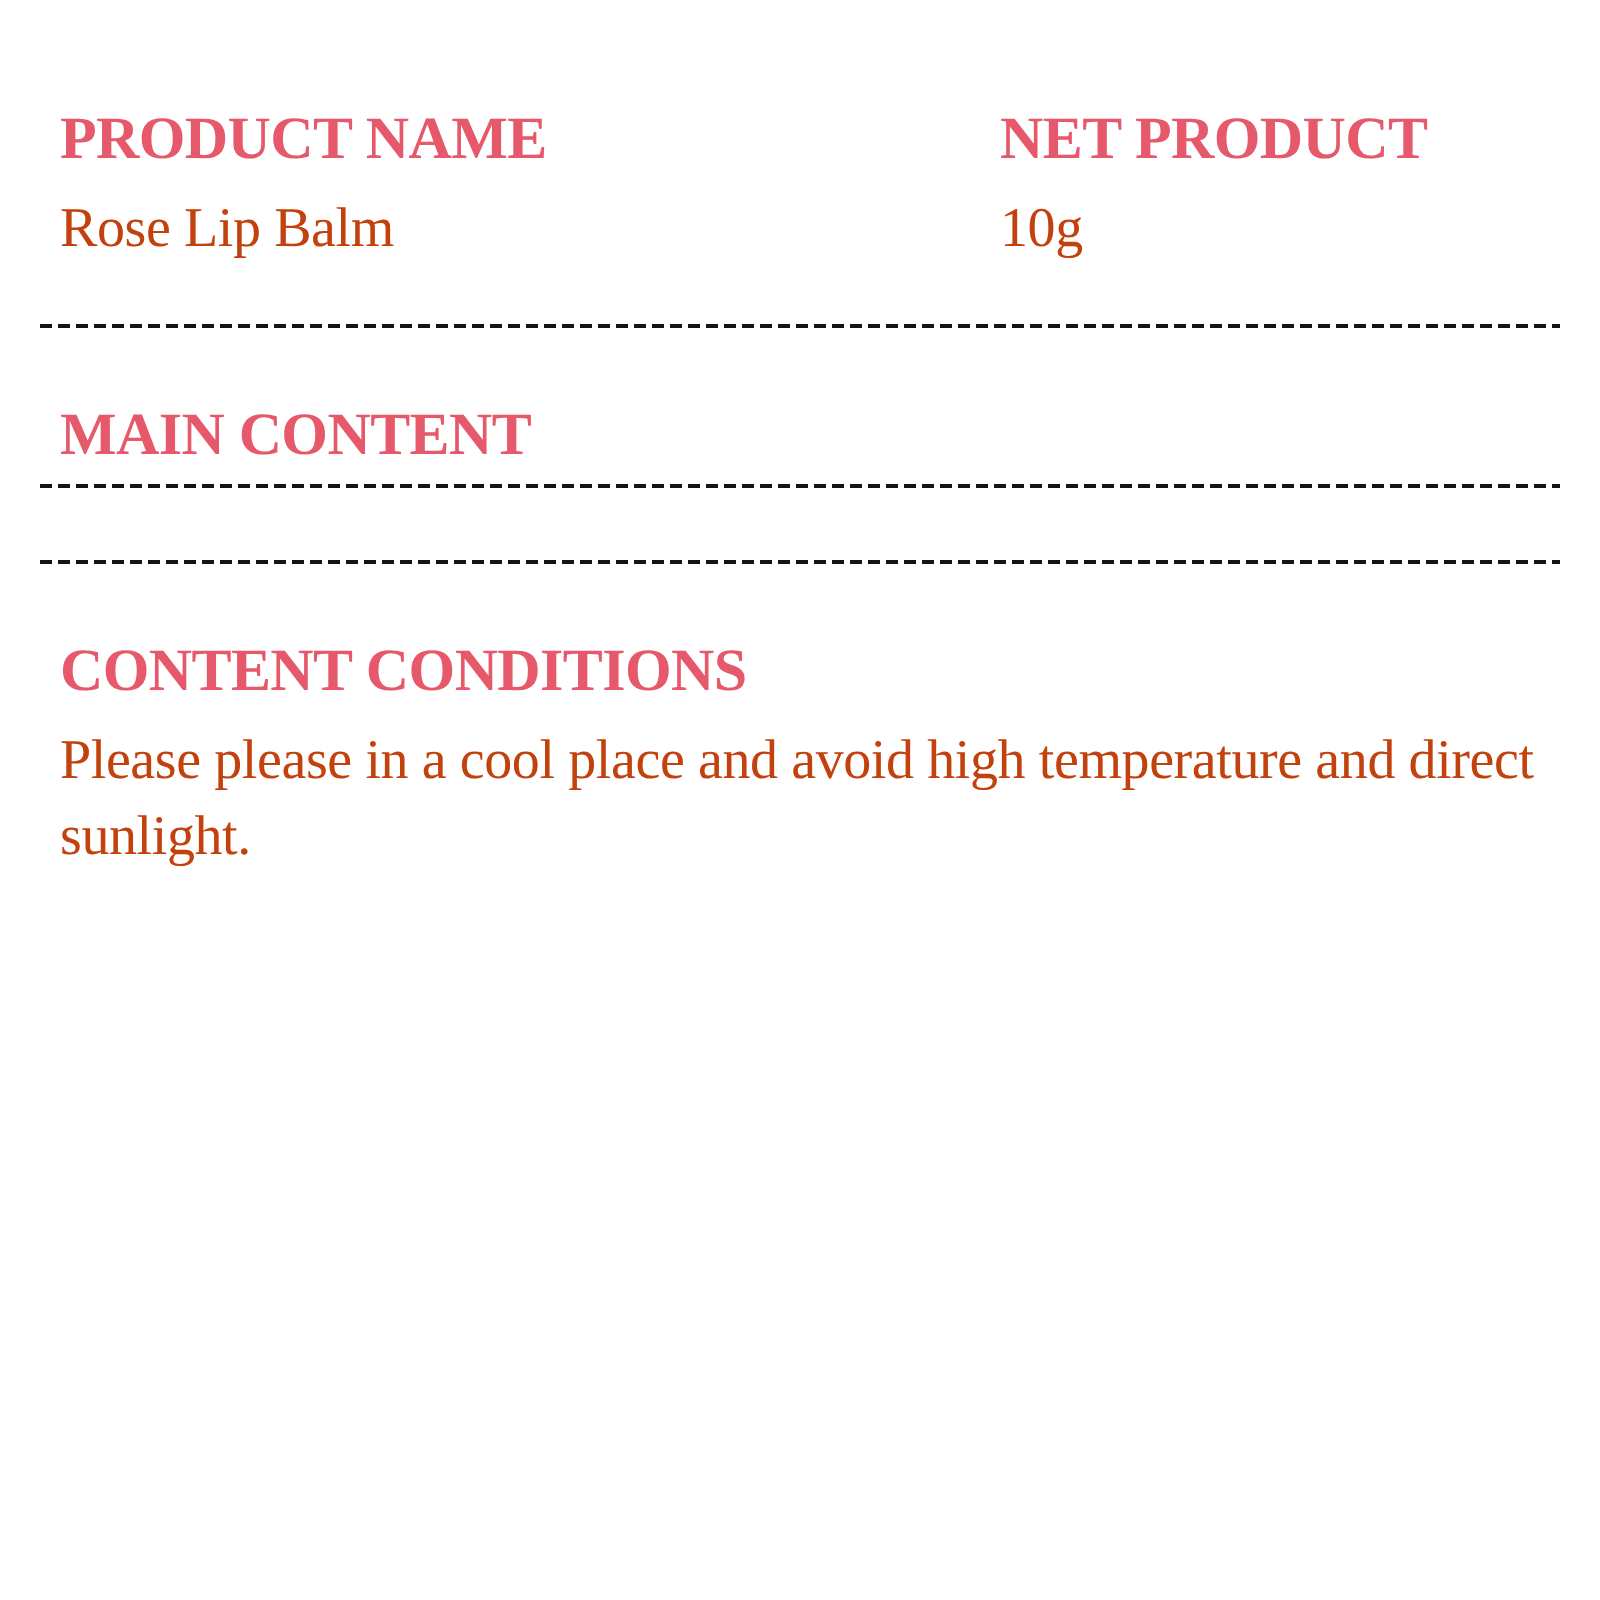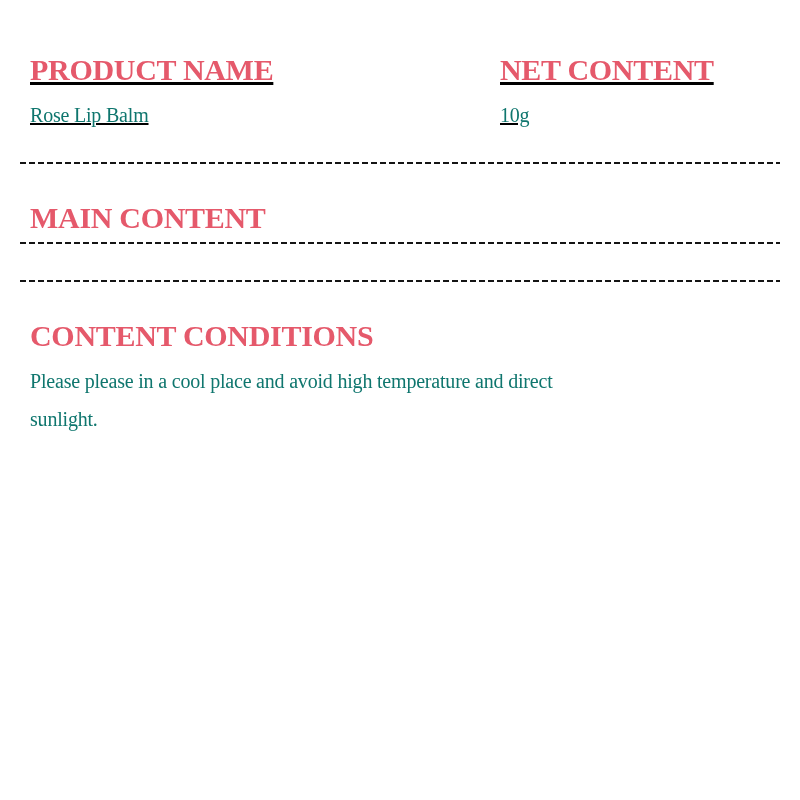--- a/index.html
+++ b/index.html
@@ -13,40 +13,39 @@
     height: 800px;
     box-sizing: border-box;
     padding: 52px 30px 0 30px;
     background: #ffffff;
     font-family: "Liberation Serif", serif;
     overflow: hidden;
   }
   .row {
     display: flex;
     align-items: center;
-    text-decoration: underline;
   }
   .col-left { width: 470px; flex: 0 0 470px; }
   .col-right { flex: 1 1 auto; }
   .heading {
     font-family: "Liberation Serif", serif;
     font-weight: 700;
     font-size: 30px;
     line-height: 36px;
     letter-spacing: -0.3px;
     color: #e5596b;
     margin: 0;
   }
   .body {
     font-family: "Liberation Serif", serif;
     font-weight: 400;
-    font-size: 20px;
+    font-size: 28px;
     line-height: 38px;
     letter-spacing: -0.2px;
-    color: #0f766e;
+    color: #c2410c;
     margin: 8px 0 0 0;
     white-space: pre-line;
   }
   .divider {
     border: 0;
     height: 2px;
     margin: 28px -10px 36px -10px;
     background: repeating-linear-gradient(90deg, #141414 0 6px, transparent 6px 9px);
   }
   .divider.d2 { margin-top: 6px; }
@@ -56,21 +55,21 @@
 <body>
 
 <div class="page">
 
   <div class="row">
     <section class="col-left">
       <h2 class="heading">PRODUCT NAME</h2>
       <p class="body">Rose Lip Balm</p>
     </section>
     <section class="col-right">
-      <h2 class="heading">NET CONTENT</h2>
+      <h2 class="heading">NET PRODUCT</h2>
       <p class="body">10g</p>
     </section>
   </div>
 
   <hr class="divider d1">
 
   <section>
     <h2 class="heading">MAIN CONTENT</h2>
   </section>
 

